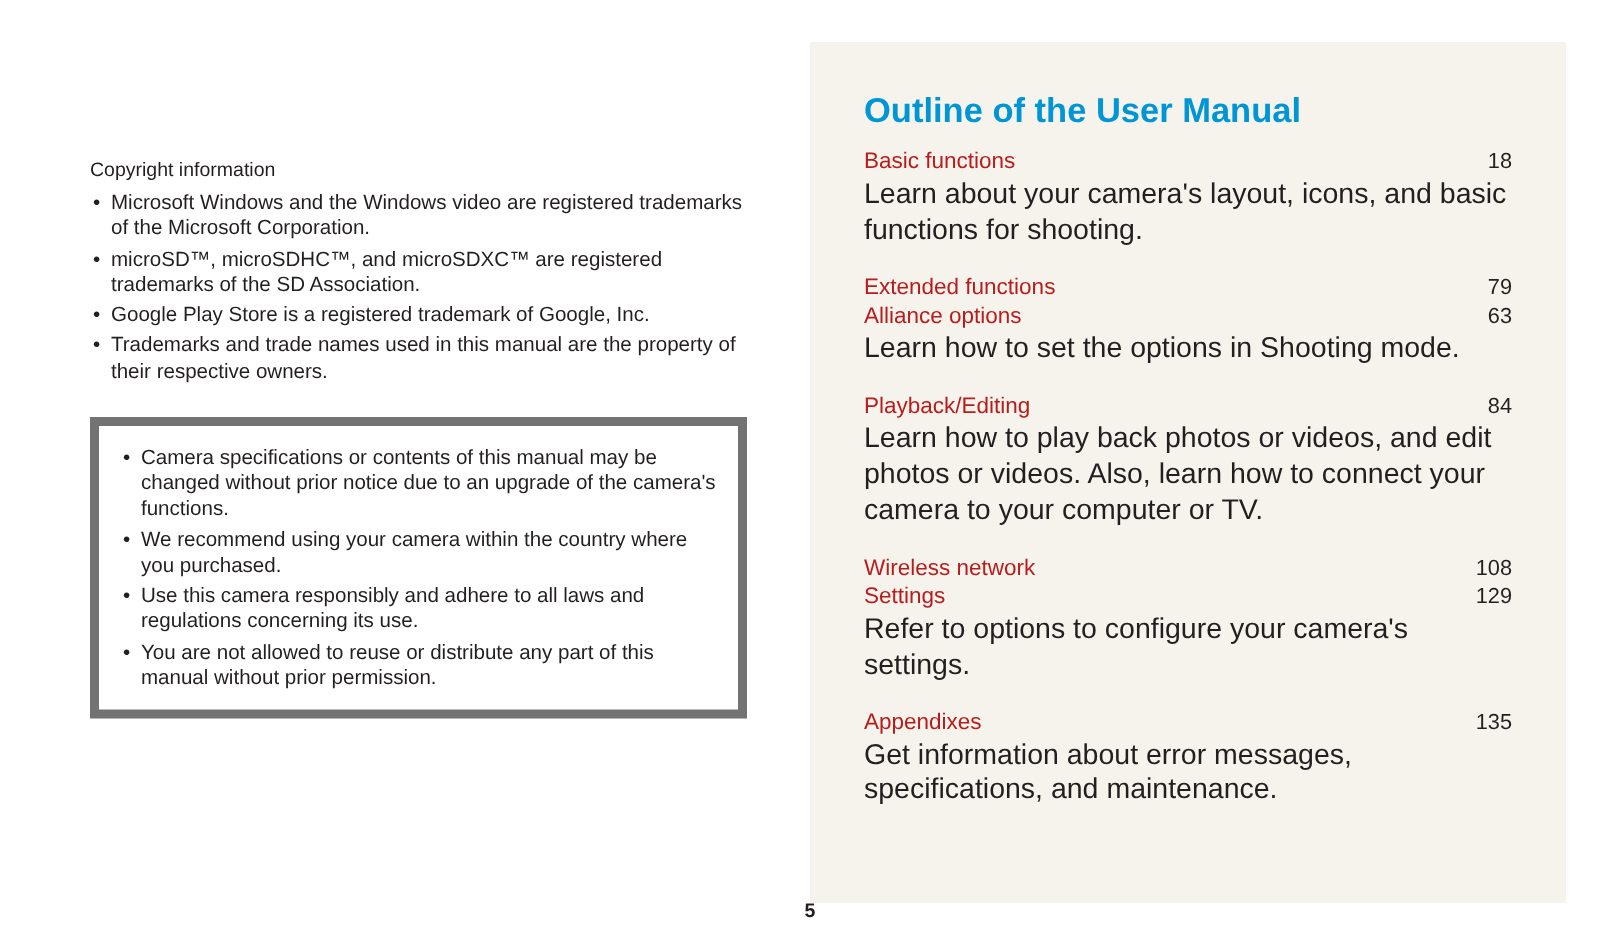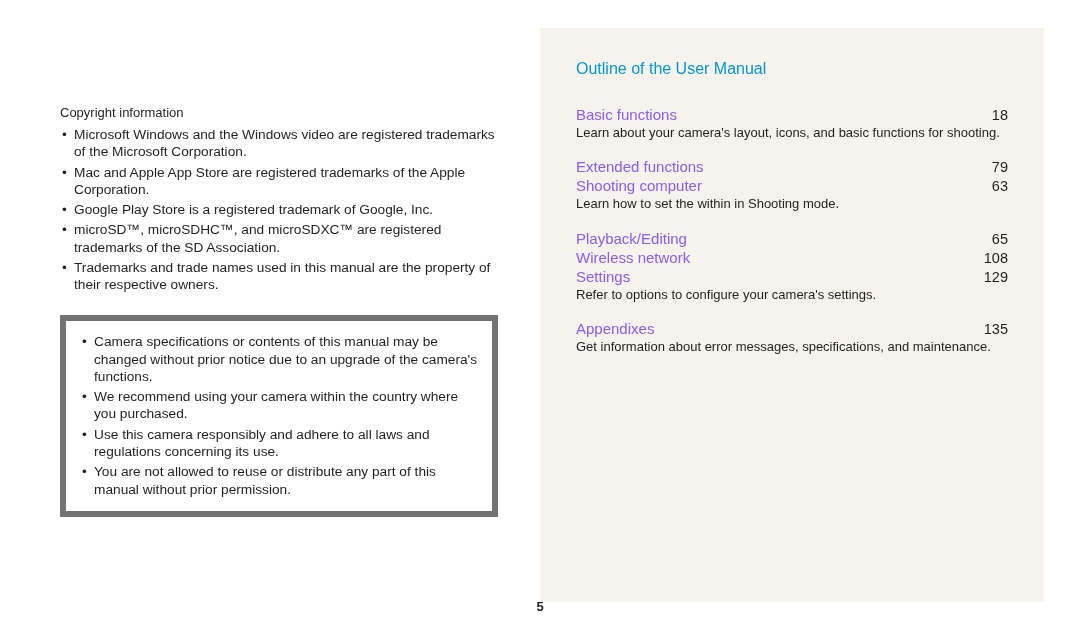--- a/index.html
+++ b/index.html
@@ -47,64 +47,63 @@
     left: 2px;
     top: 0;
   }
   .notice-box {
     border: 6px solid #737373;
     padding: 12px 14px 10px 14px;
     margin-top: 22px;
   }
   .outline-title {
     color: #0096d6;
-    font-size: 16px;
-    font-weight: 400;
-    margin-bottom: 28px;
+    font-size: 23px;
+    font-weight: 700;
+    margin-bottom: 12px;
   }
   .section-row {
     display: flex;
     justify-content: space-between;
     align-items: baseline;
     font-size: 15px;
     margin-bottom: 2px;
   }
   .section-link {
-    color: #8b5cf6;
+    color: #b91c1c;
     font-weight: 400;
   }
   .section-page {
     color: #231f20;
     font-size: 14.5px;
   }
   .section-desc {
-    font-size: 13px;
+    font-size: 19px;
     line-height: 1.26;
     color: #231f20;
     margin-bottom: 17px;
   }
   .page-number {
     position: absolute;
     left: 50%;
     bottom: 16px;
     transform: translateX(-50%);
     font-size: 13px;
     font-weight: 700;
   }
 </style>
 </head>
 <body>
 
 <div class="left-col">
   <div class="copyright-heading">Copyright information</div>
   <ul class="bullet-list">
     <li>Microsoft Windows and the Windows video are registered trademarks of the Microsoft Corporation.</li>
-    <li>Mac and Apple App Store are registered trademarks of the Apple Corporation.</li>
+    <li>microSD™, microSDHC™, and microSDXC™ are registered trademarks of the SD Association.</li>
     <li>Google Play Store is a registered trademark of Google, Inc.</li>
-    <li>microSD™, microSDHC™, and microSDXC™ are registered trademarks of the SD Association.</li>
     <li>Trademarks and trade names used in this manual are the property of their respective owners.</li>
   </ul>
   <div class="notice-box">
     <ul class="bullet-list">
       <li>Camera specifications or contents of this manual may be changed without prior notice due to an upgrade of the camera's functions.</li>
       <li>We recommend using your camera within the country where you purchased.</li>
       <li>Use this camera responsibly and adhere to all laws and regulations concerning its use.</li>
       <li>You are not allowed to reuse or distribute any part of this manual without prior permission.</li>
     </ul>
   </div>
@@ -119,29 +118,30 @@
       <span class="section-page">18</span>
     </div>
     <div class="section-desc">Learn about your camera's layout, icons, and basic functions for shooting.</div>
 
     <div class="section-row">
       <span class="section-link">Extended functions</span>
       <span class="section-page">79</span>
     </div>
 
     <div class="section-row">
-      <span class="section-link">Shooting computer</span>
+      <span class="section-link">Alliance options</span>
       <span class="section-page">63</span>
     </div>
-    <div class="section-desc">Learn how to set the within in Shooting mode.</div>
+    <div class="section-desc">Learn how to set the options in Shooting mode.</div>
 
     <div class="section-row">
       <span class="section-link">Playback/Editing</span>
-      <span class="section-page">65</span>
+      <span class="section-page">84</span>
     </div>
+    <div class="section-desc">Learn how to play back photos or videos, and edit photos or videos. Also, learn how to connect your camera to your computer or TV.</div>
 
     <div class="section-row">
       <span class="section-link">Wireless network</span>
       <span class="section-page">108</span>
     </div>
 
     <div class="section-row">
       <span class="section-link">Settings</span>
       <span class="section-page">129</span>
     </div>

